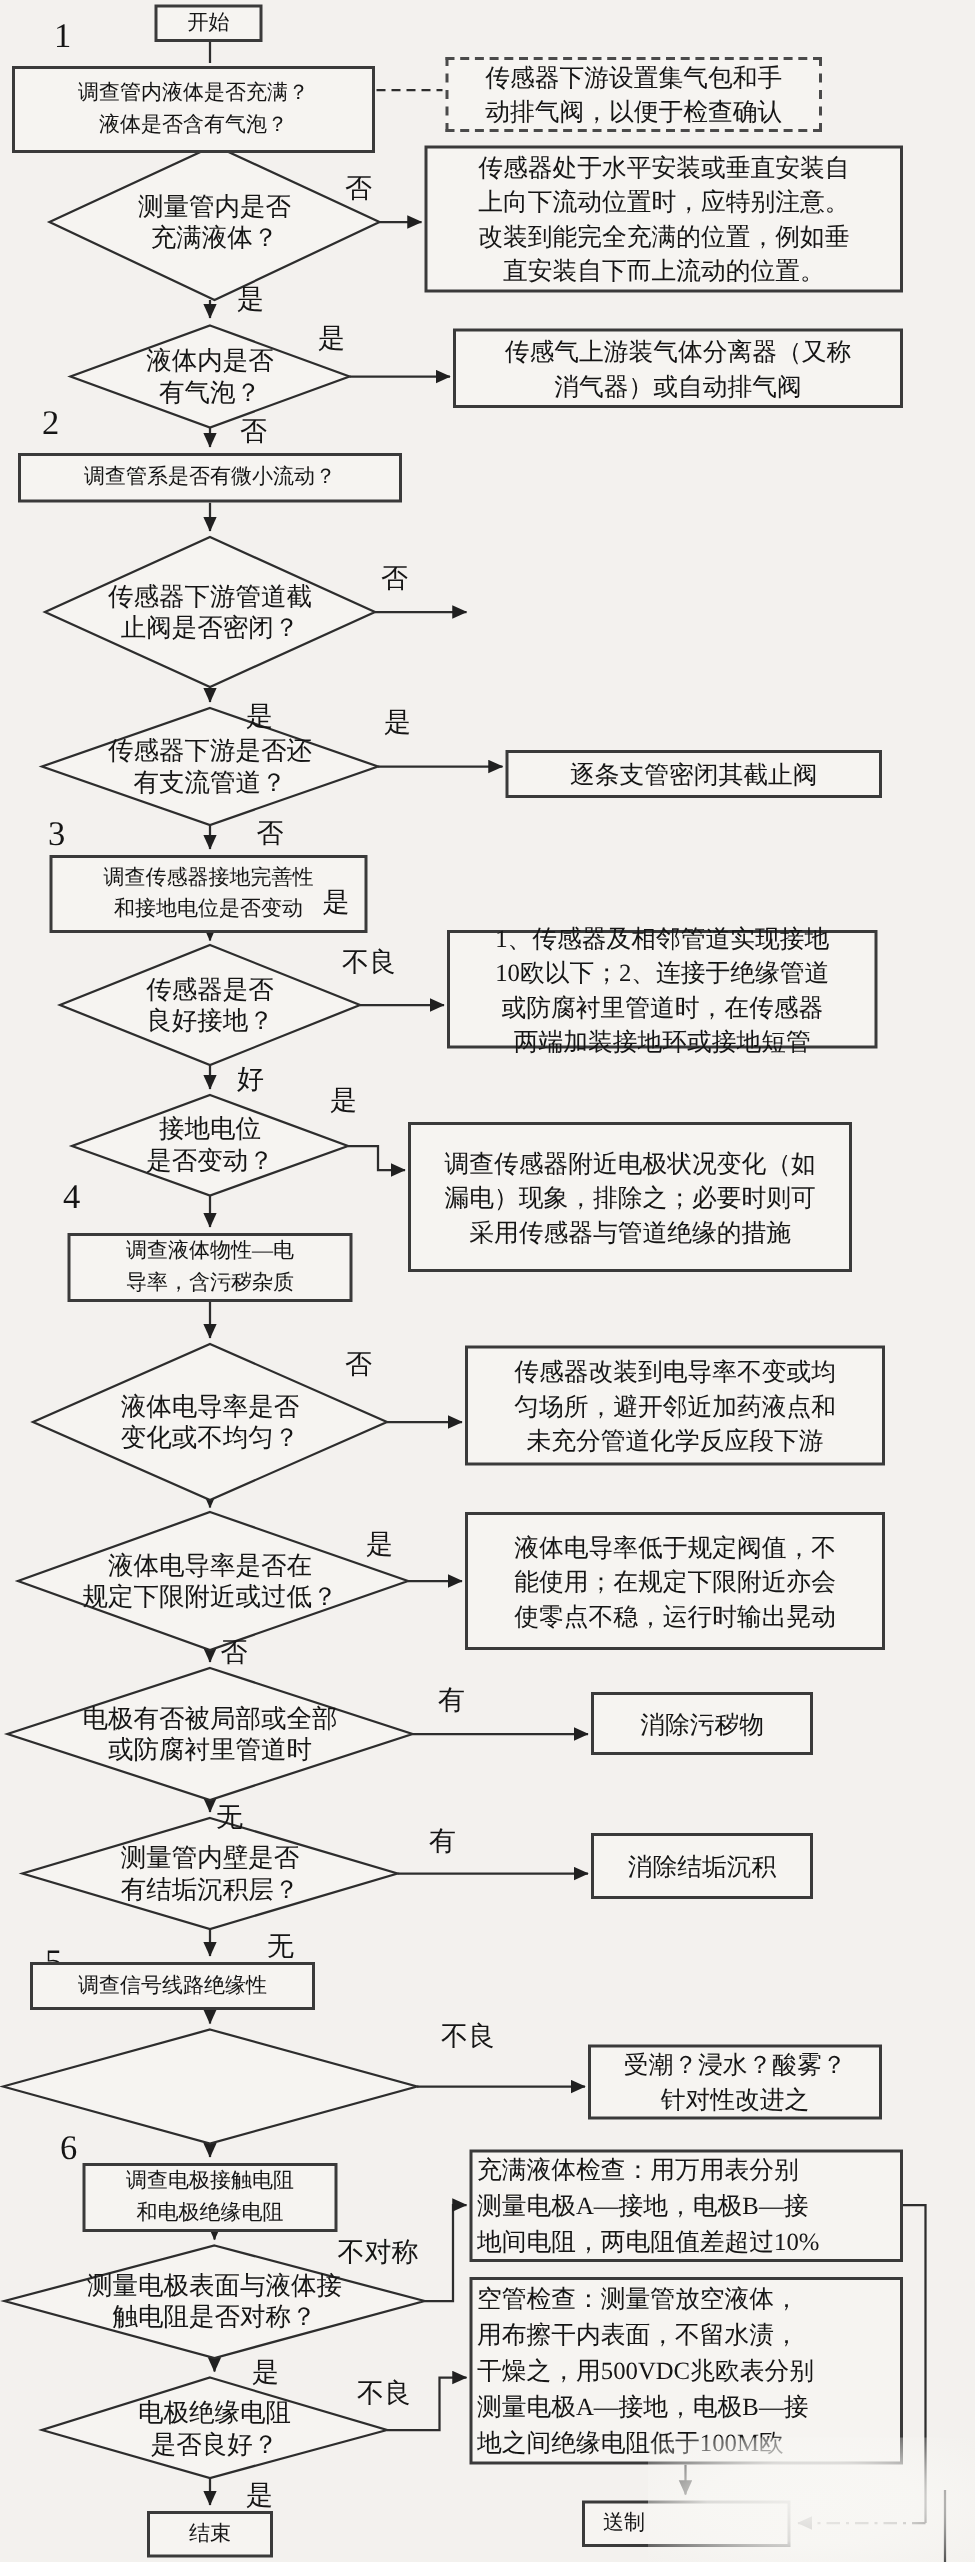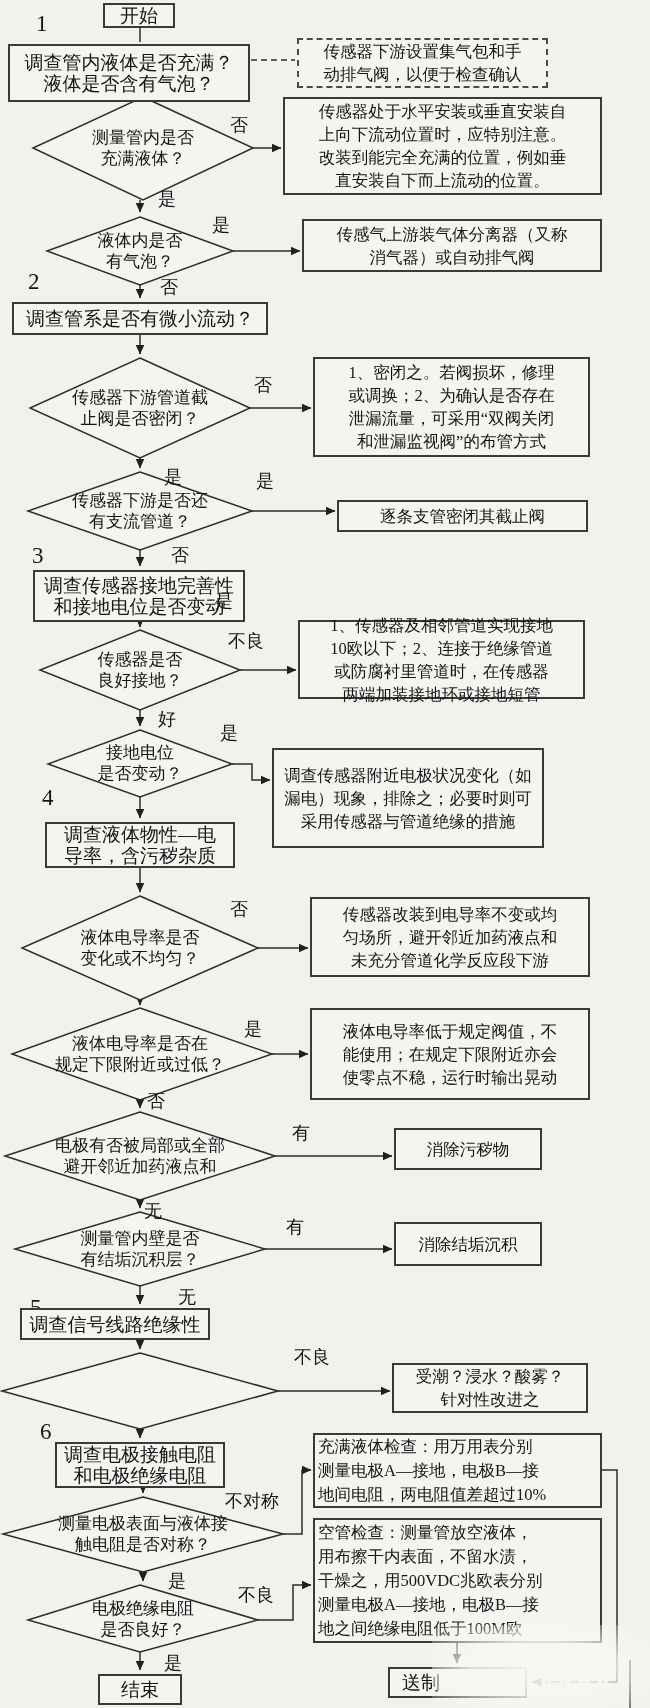--- a/index.html
+++ b/index.html
@@ -6,21 +6,21 @@
   body{background:#e9e7e4}
   #canvas{
     position:relative;width:650px;height:1708px;margin:0 auto;
     background:#f3f1ee;overflow:hidden;color:#151515;
     font-family:"Liberation Serif","DejaVu Serif",serif;
   }
   svg.wires{position:absolute;left:0;top:0;width:650px;height:1708px}
   .pbox{
     position:absolute;border:2px solid #3a3a3a;background:#f6f4f1;
     display:flex;align-items:center;justify-content:center;text-align:center;
-    white-space:pre-line;font-size:19px;line-height:21px;
+    white-space:pre-line;font-size:14px;line-height:21px;
   }
   .nbox{
     position:absolute;border:2px solid #3a3a3a;background:#f6f4f1;
     display:flex;align-items:center;justify-content:center;text-align:center;
     white-space:pre-line;font-size:16.5px;line-height:23px;padding:1px 3px;
   }
   .nbox.dashed{border:2px dashed #4a4a4a}
   .nbox.leftal{justify-content:flex-start;text-align:left;line-height:24px}
   .dtxt{
     position:absolute;display:flex;align-items:center;justify-content:center;
@@ -130,30 +130,26 @@
   <div class="pbox sendbox" style="left:388px;top:1667px;width:139px;height:31px">送制</div>
 
   <div class="nbox dashed" style="left:297px;top:38px;width:251px;height:50px">传感器下游设置集气包和手
 动排气阀，以便于检查确认</div>
   <div class="nbox" style="left:283px;top:97px;width:319px;height:98px">传感器处于水平安装或垂直安装自
 上向下流动位置时，应特别注意。
 改装到能完全充满的位置，例如垂
 直安装自下而上流动的位置。</div>
   <div class="nbox" style="left:302px;top:219px;width:300px;height:53px">传感气上游装气体分离器（又称
 消气器）或自动排气阀</div>
-  <div class="nbox" style="left:313px;top:357px;width:277px;height:100px">1、密闭之。若阀损坏，修理
-或调换；2、为确认是否存在
-泄漏流量，可采用“双阀关闭
-和泄漏监视阀”的布管方式</div>
   <div class="nbox" style="left:337px;top:500px;width:251px;height:32px">逐条支管密闭其截止阀</div>
   <div class="nbox" style="left:298px;top:620px;width:287px;height:79px">1、传感器及相邻管道实现接地
 10欧以下；2、连接于绝缘管道
 或防腐衬里管道时，在传感器
 两端加装接地环或接地短管</div>
-  <div class="nbox" style="left:272px;top:748px;width:272px;height:100px">调查传感器附近电极状况变化（如
+  <div class="nbox" style="left:272px;top:748px;width:296px;height:100px">调查传感器附近电极状况变化（如
 漏电）现象，排除之；必要时则可
 采用传感器与管道绝缘的措施</div>
   <div class="nbox" style="left:310px;top:897px;width:280px;height:80px">传感器改装到电导率不变或均
 匀场所，避开邻近加药液点和
 未充分管道化学反应段下游</div>
   <div class="nbox" style="left:310px;top:1008px;width:280px;height:92px">液体电导率低于规定阀值，不
 能使用；在规定下限附近亦会
 使零点不稳，运行时输出晃动</div>
   <div class="nbox" style="left:394px;top:1128px;width:148px;height:42px">消除污秽物</div>
   <div class="nbox" style="left:394px;top:1222px;width:148px;height:44px">消除结垢沉积</div>
@@ -178,21 +174,21 @@
 有支流管道？</div>
   <div class="dtxt" style="left:55px;top:638px;width:170px;height:64px">传感器是否
 良好接地？</div>
   <div class="dtxt" style="left:60px;top:731px;width:160px;height:64px">接地电位
 是否变动？</div>
   <div class="dtxt" style="left:40px;top:912px;width:200px;height:72px">液体电导率是否
 变化或不均匀？</div>
   <div class="dtxt" style="left:25px;top:1020px;width:230px;height:68px">液体电导率是否在
 规定下限附近或过低？</div>
   <div class="dtxt" style="left:20px;top:1122px;width:240px;height:68px">电极有否被局部或全部
-避开邻近加药液点和</div>
+或防腐衬里管道时</div>
   <div class="dtxt" style="left:35px;top:1223px;width:210px;height:52px">测量管内壁是否
 有结垢沉积层？</div>
   <div class="dtxt" style="left:28px;top:1508px;width:230px;height:52px">测量电极表面与液体接
 触电阻是否对称？</div>
   <div class="dtxt" style="left:48px;top:1592px;width:190px;height:54px">电极绝缘电阻
 是否良好？</div>
 
   <div class="lbl" style="left:230px;top:116px">否</div>
   <div class="lbl" style="left:158px;top:190px">是</div>
   <div class="lbl" style="left:212px;top:216px">是</div>

